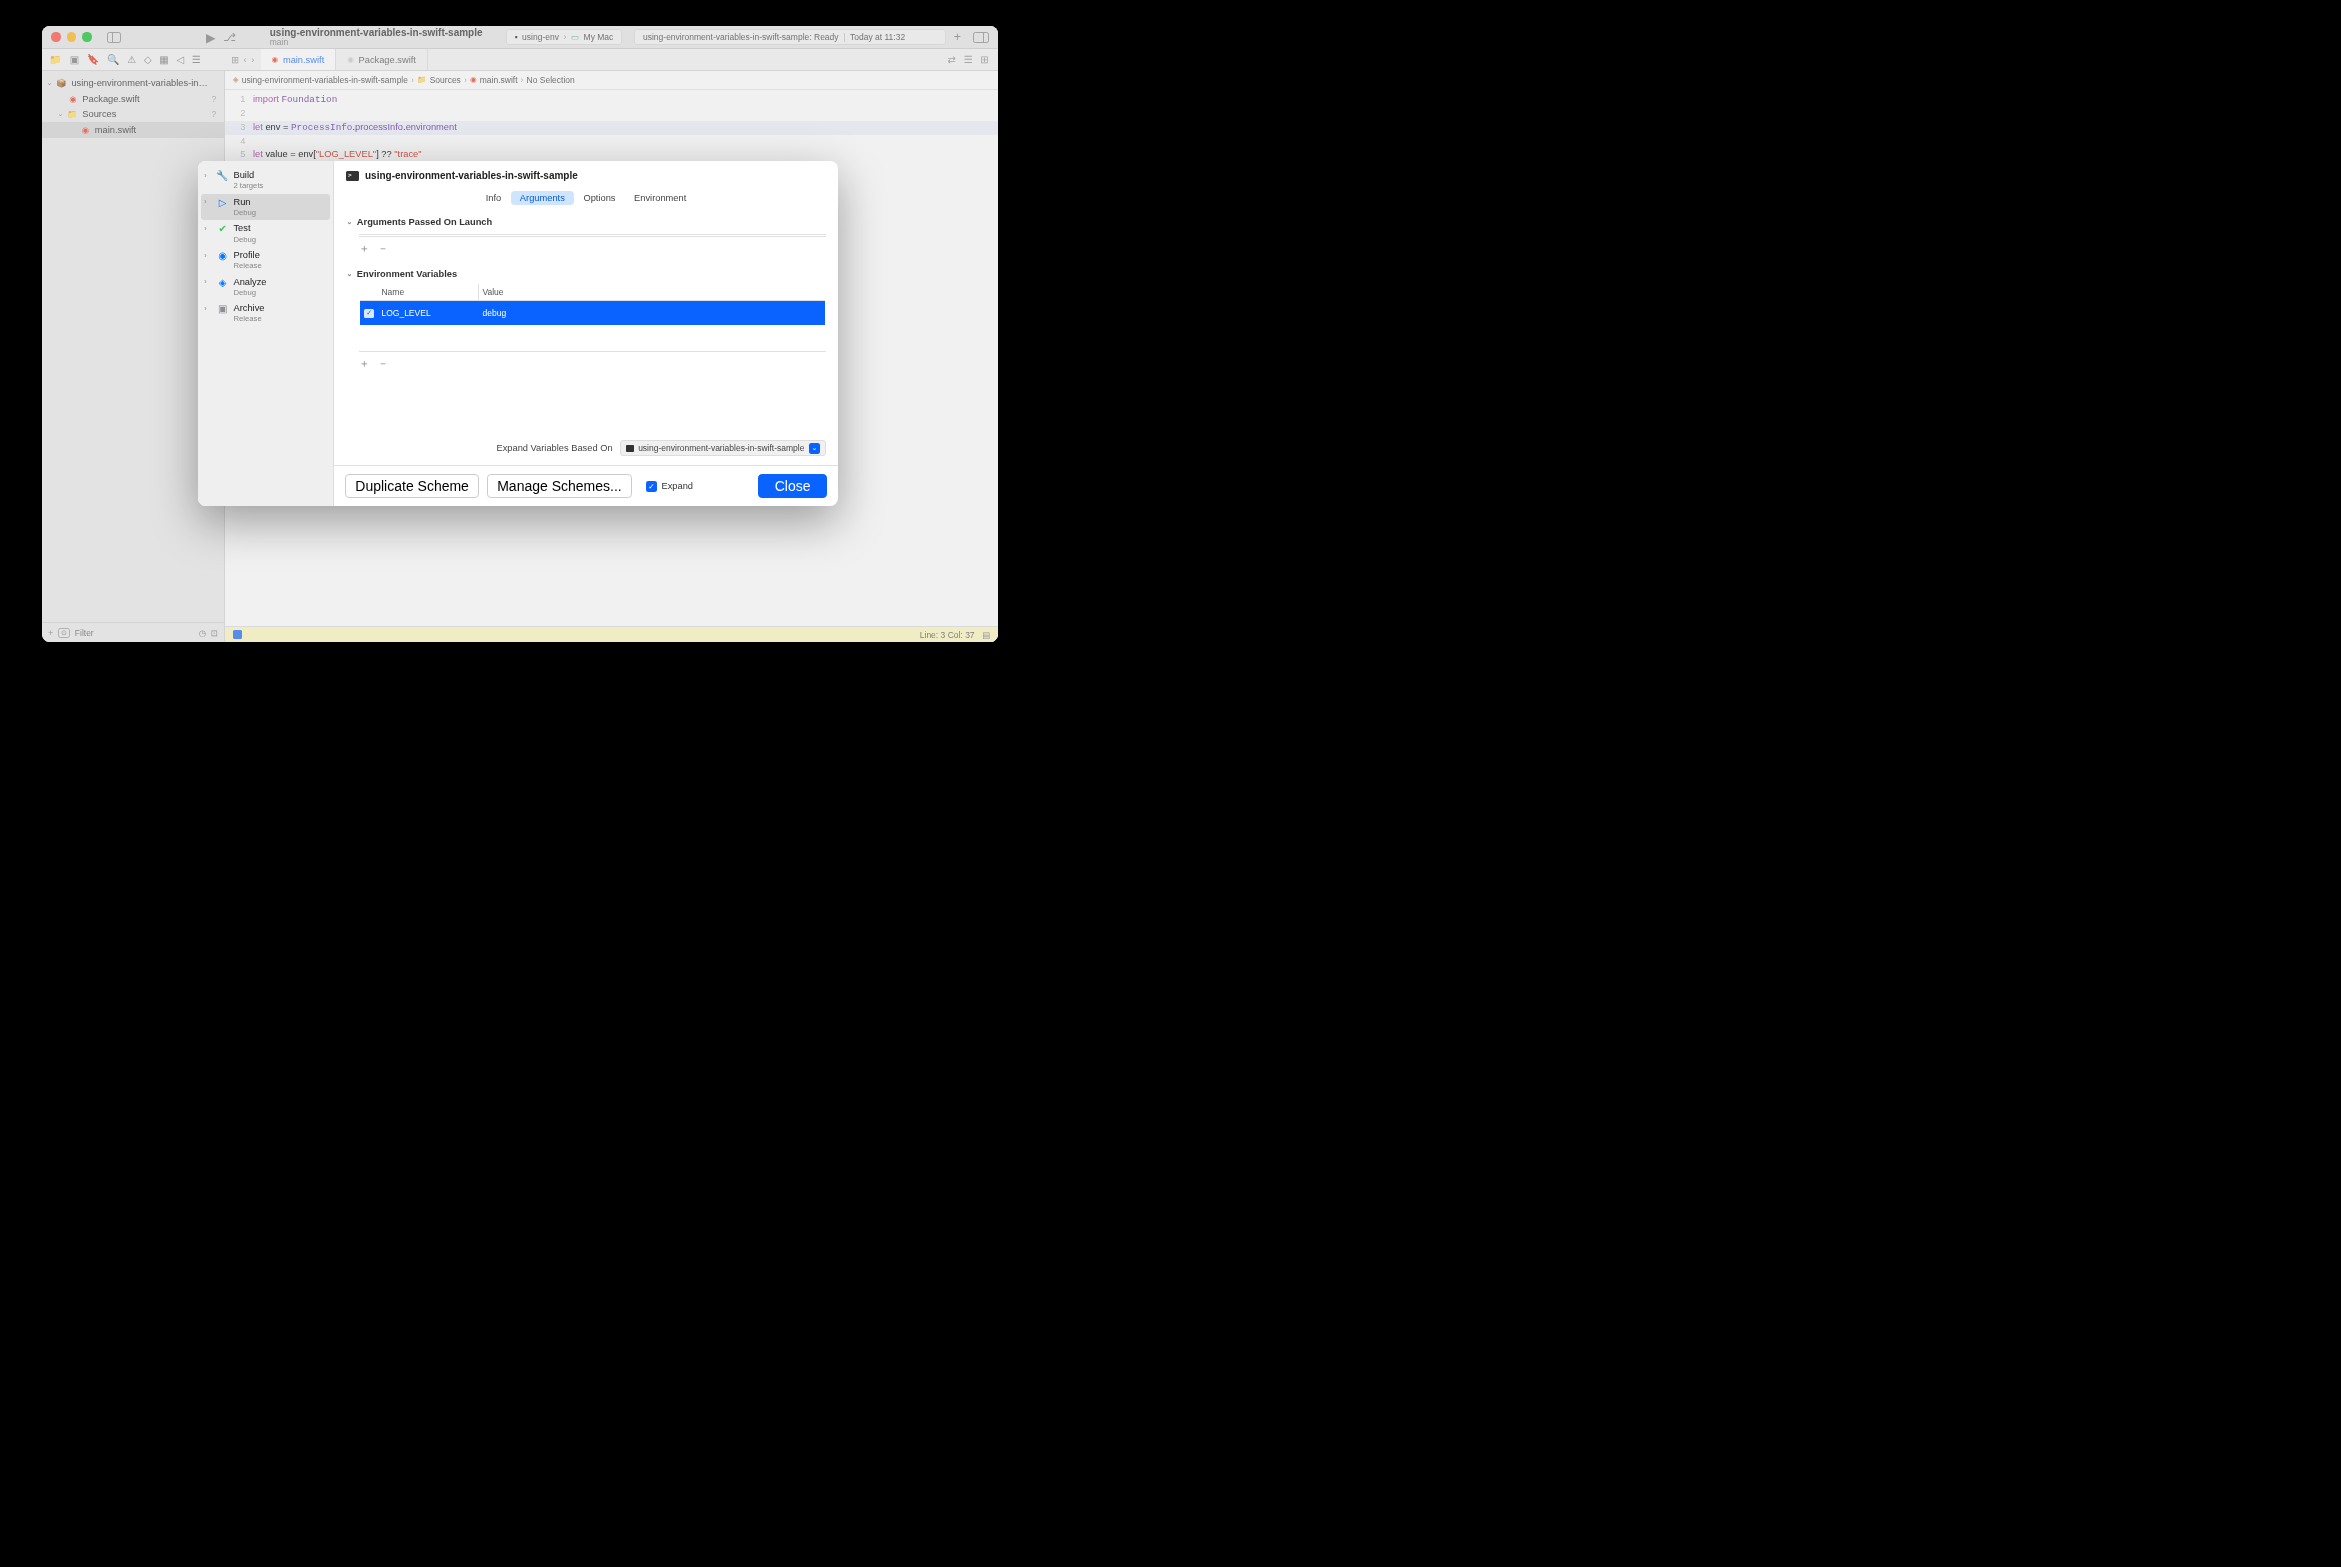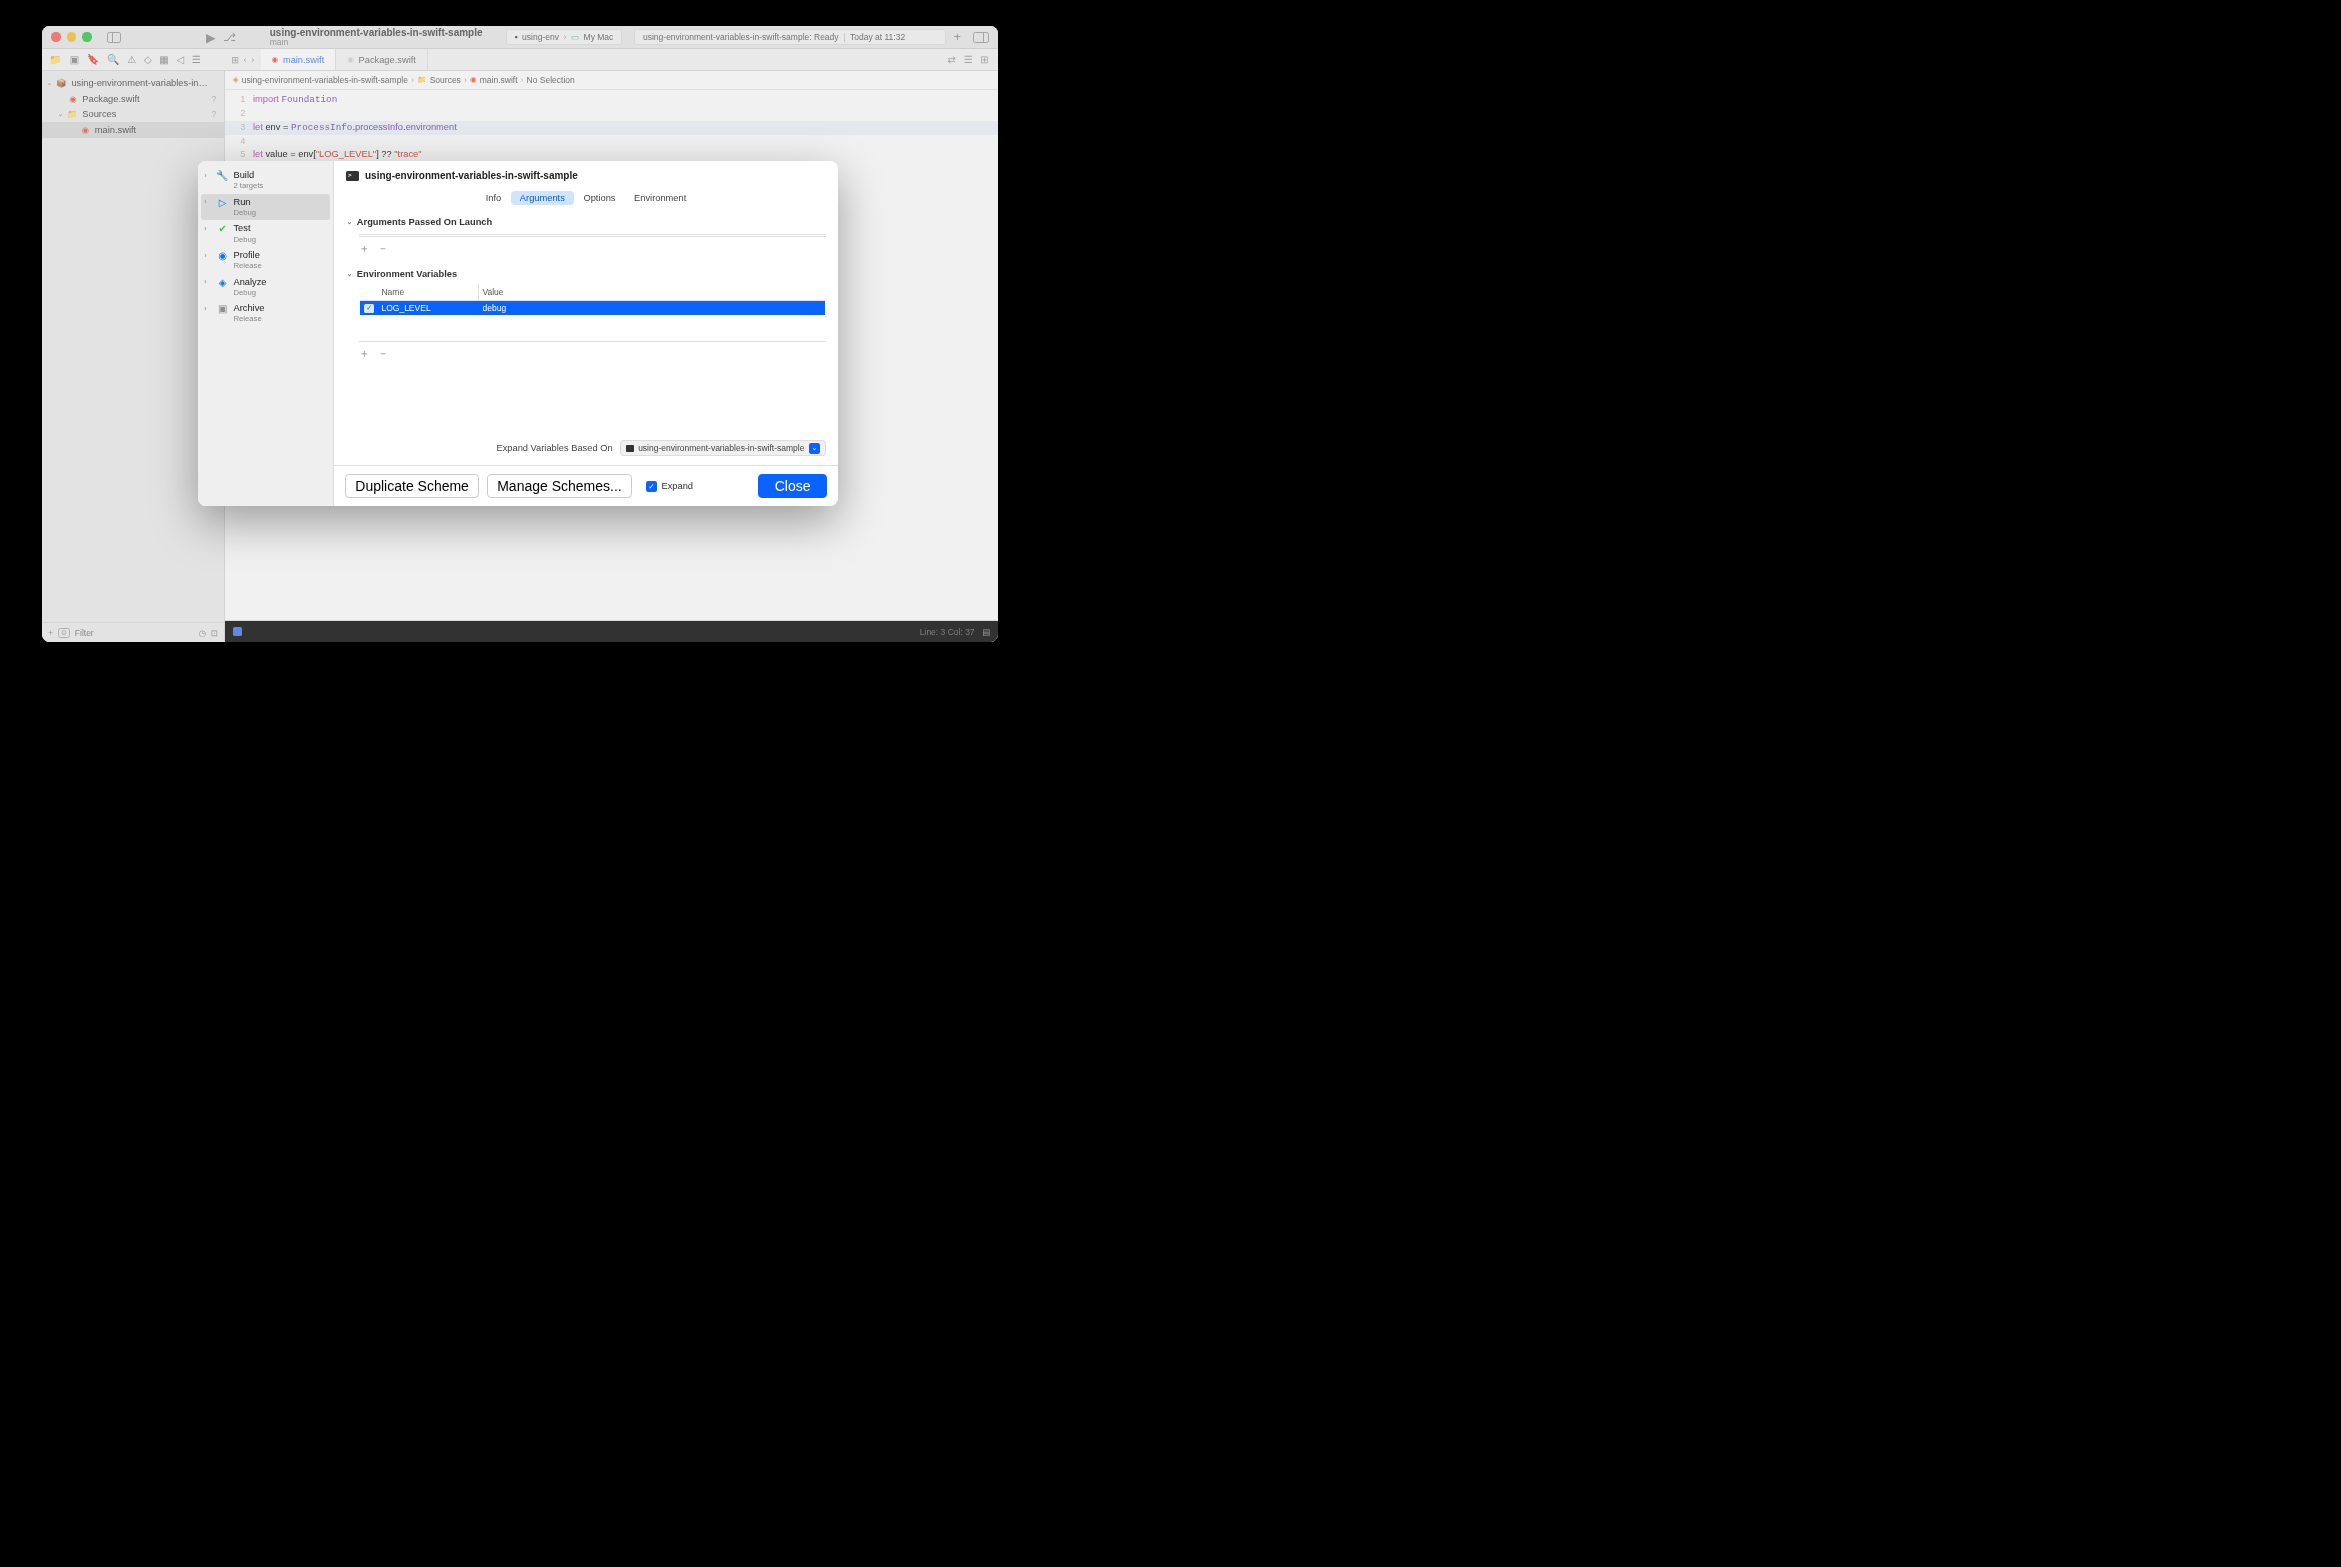--- a/index.html
+++ b/index.html
@@ -87,21 +87,21 @@
     .breadcrumb .bc-icn { font-size:7.7px; }
     .code { flex:1; font-family: Menlo, Monaco, monospace; font-size:9.3px; line-height:1.5; padding:3.1px 0; position:relative;}
     .code-line { display:flex; }
     .gutter { width:28px; text-align:right; padding-right:7.7px; color:#bbb; user-select:none;}
     .code-text { flex:1; white-space:pre;}
     .code-line.hl { background:#eef3fb; }
     .tok-kw { color:#ad3da4; }
     .tok-type { color:#703daa;font-family:Liberation Mono, monospace; }
     .tok-prop { color:#6c36a9; }
     .tok-str { color:#d12f1b; }
-    .editor-footer { height:22px; border-top:0.8px solid #e0e0e0; background:#000000; display:flex; align-items:center; padding:0 7.7px; font-size:8.5px; color:#666;margin-top:28px;}
+    .editor-footer { height:16px; border-top:0.8px solid #e0e0e0; background:#fef9c3; display:flex; align-items:center; padding:0 7.7px; font-size:8.5px; color:#666;margin-top:28px;}
     .editor-footer .blue-box { width:9.3px; height:9.3px; background:#3478f6; border-radius:1.5px; }
     .editor-footer .spacer { flex:1; }
     .editor-footer .cursor-pos { }
     .editor-footer .mini-icn { margin-left:7.7px; color:#888; }
 
     
     .modal {
       position:absolute; z-index: 20;
       top: 161px; left: 198px;
       width: 640px; height: 345px;
@@ -138,21 +138,21 @@
     .section-body { margin-left:12.4px; }
     .hr { height:0.8px; background:#e0e0e0; margin: 1.5px 0; }
     .no-args { text-align:center; font-size:9.3px; color:#888; padding:12.4px 0; }
     .plusminus { display:flex; gap:7.7px; padding:3.1px 0 7.7px; color:#888; font-size:11px; }
     
     .env-table { border:0.8px solid transparent; }
     .env-header { display:flex; font-size:8.5px; color:#555; border-bottom:0.8px solid #e0e0e0; }
     .env-header .col-chk { width:18.6px; }
     .env-header .col-name { width:101px; padding:3.1px; border-right:0.8px solid #e0e0e0;}
     .env-header .col-val { flex:1; padding:3.1px; }
-    .env-row { display:flex; align-items:center; font-size:8.5px; height:14px; }
+    .env-row { display:flex; align-items:center; font-size:8.5px; height:24px; }
     .env-row.selected { background:#0a63ff; color:#fff; }
     .env-row .col-chk { width:18.6px; display:flex; align-items:center; justify-content:center;}
     .env-row .chkbox { width:9.3px; height:9.3px; background:rgba(255,255,255,0.85); border-radius:1.5px; display:flex; align-items:center; justify-content:center; font-size:7px; color:#0a63ff;}
     .env-row .col-name { width:101px; padding:0 3.1px; }
     .env-row .col-val { flex:1; padding:0 3.1px; }
     .env-blank { height:23px; }
     
     .expand-row { display:flex; align-items:center; justify-content:flex-end; gap:7.7px; padding:9.3px 12.4px; font-size:9.3px; color:#444;}
     .expand-select { display:flex; align-items:center; gap:4.6px; background:#f0f0f0; border:0.8px solid #ddd; border-radius:3.1px; padding:1.5px 4.6px; font-size:8.5px;}
     .expand-select .dd { background:#0a63ff; color:#fff; border-radius:2.3px; width:11px; height:11px; display:flex; align-items:center; justify-content:center; font-size:7px;}

